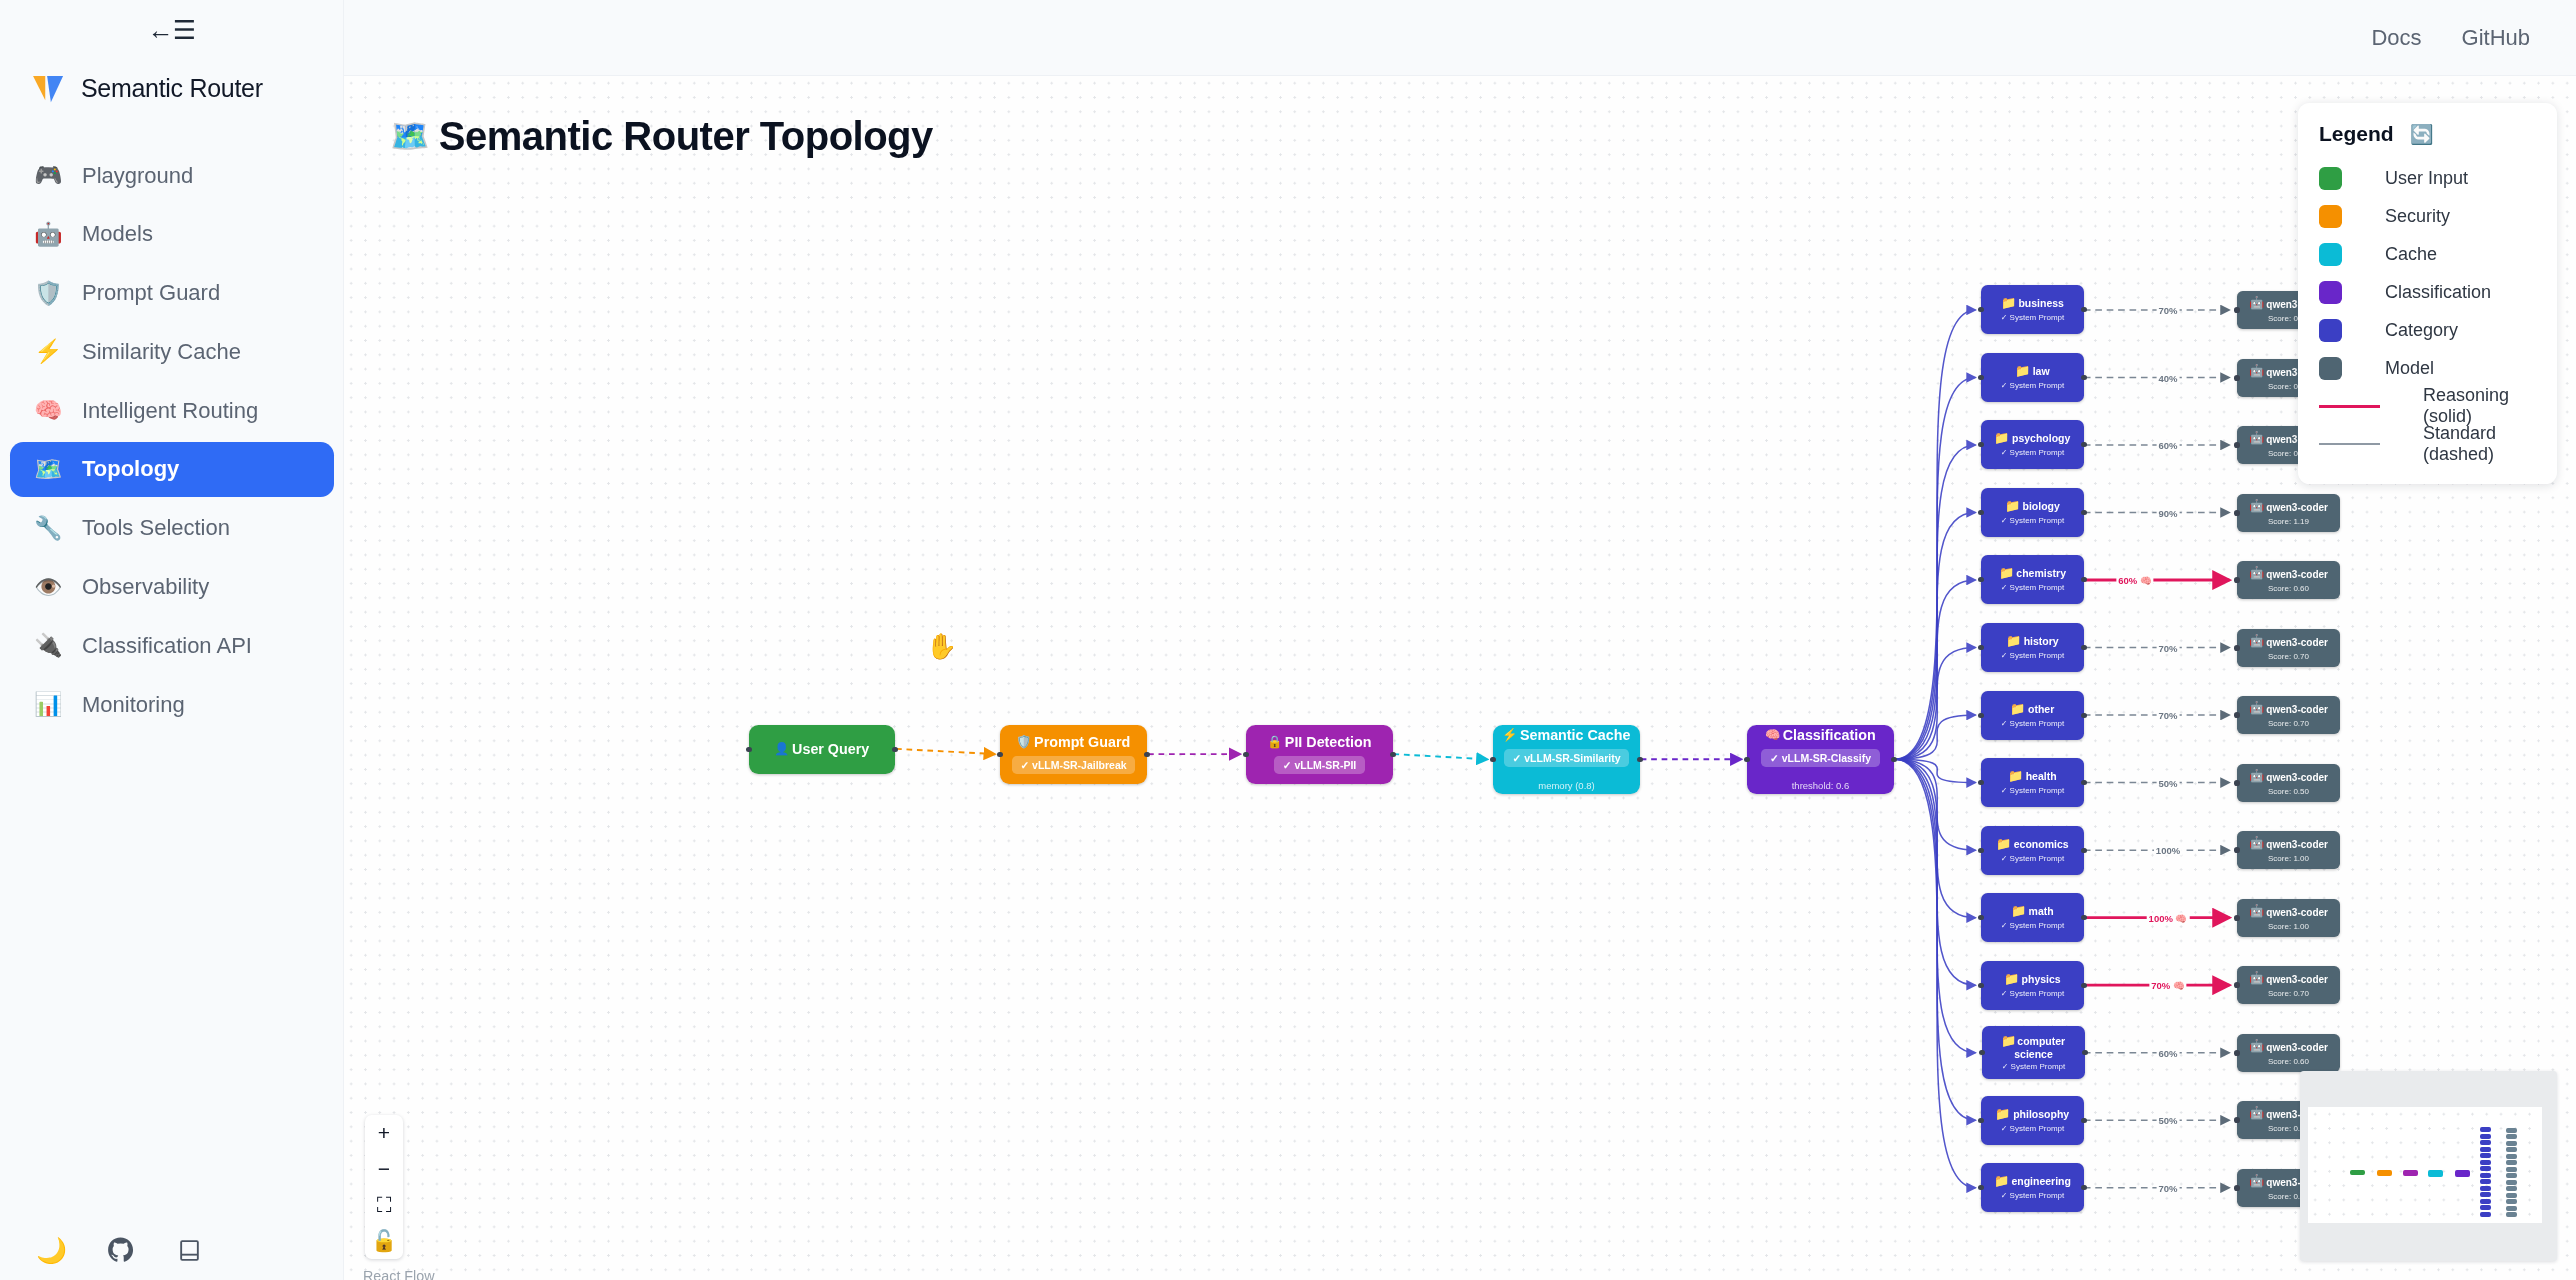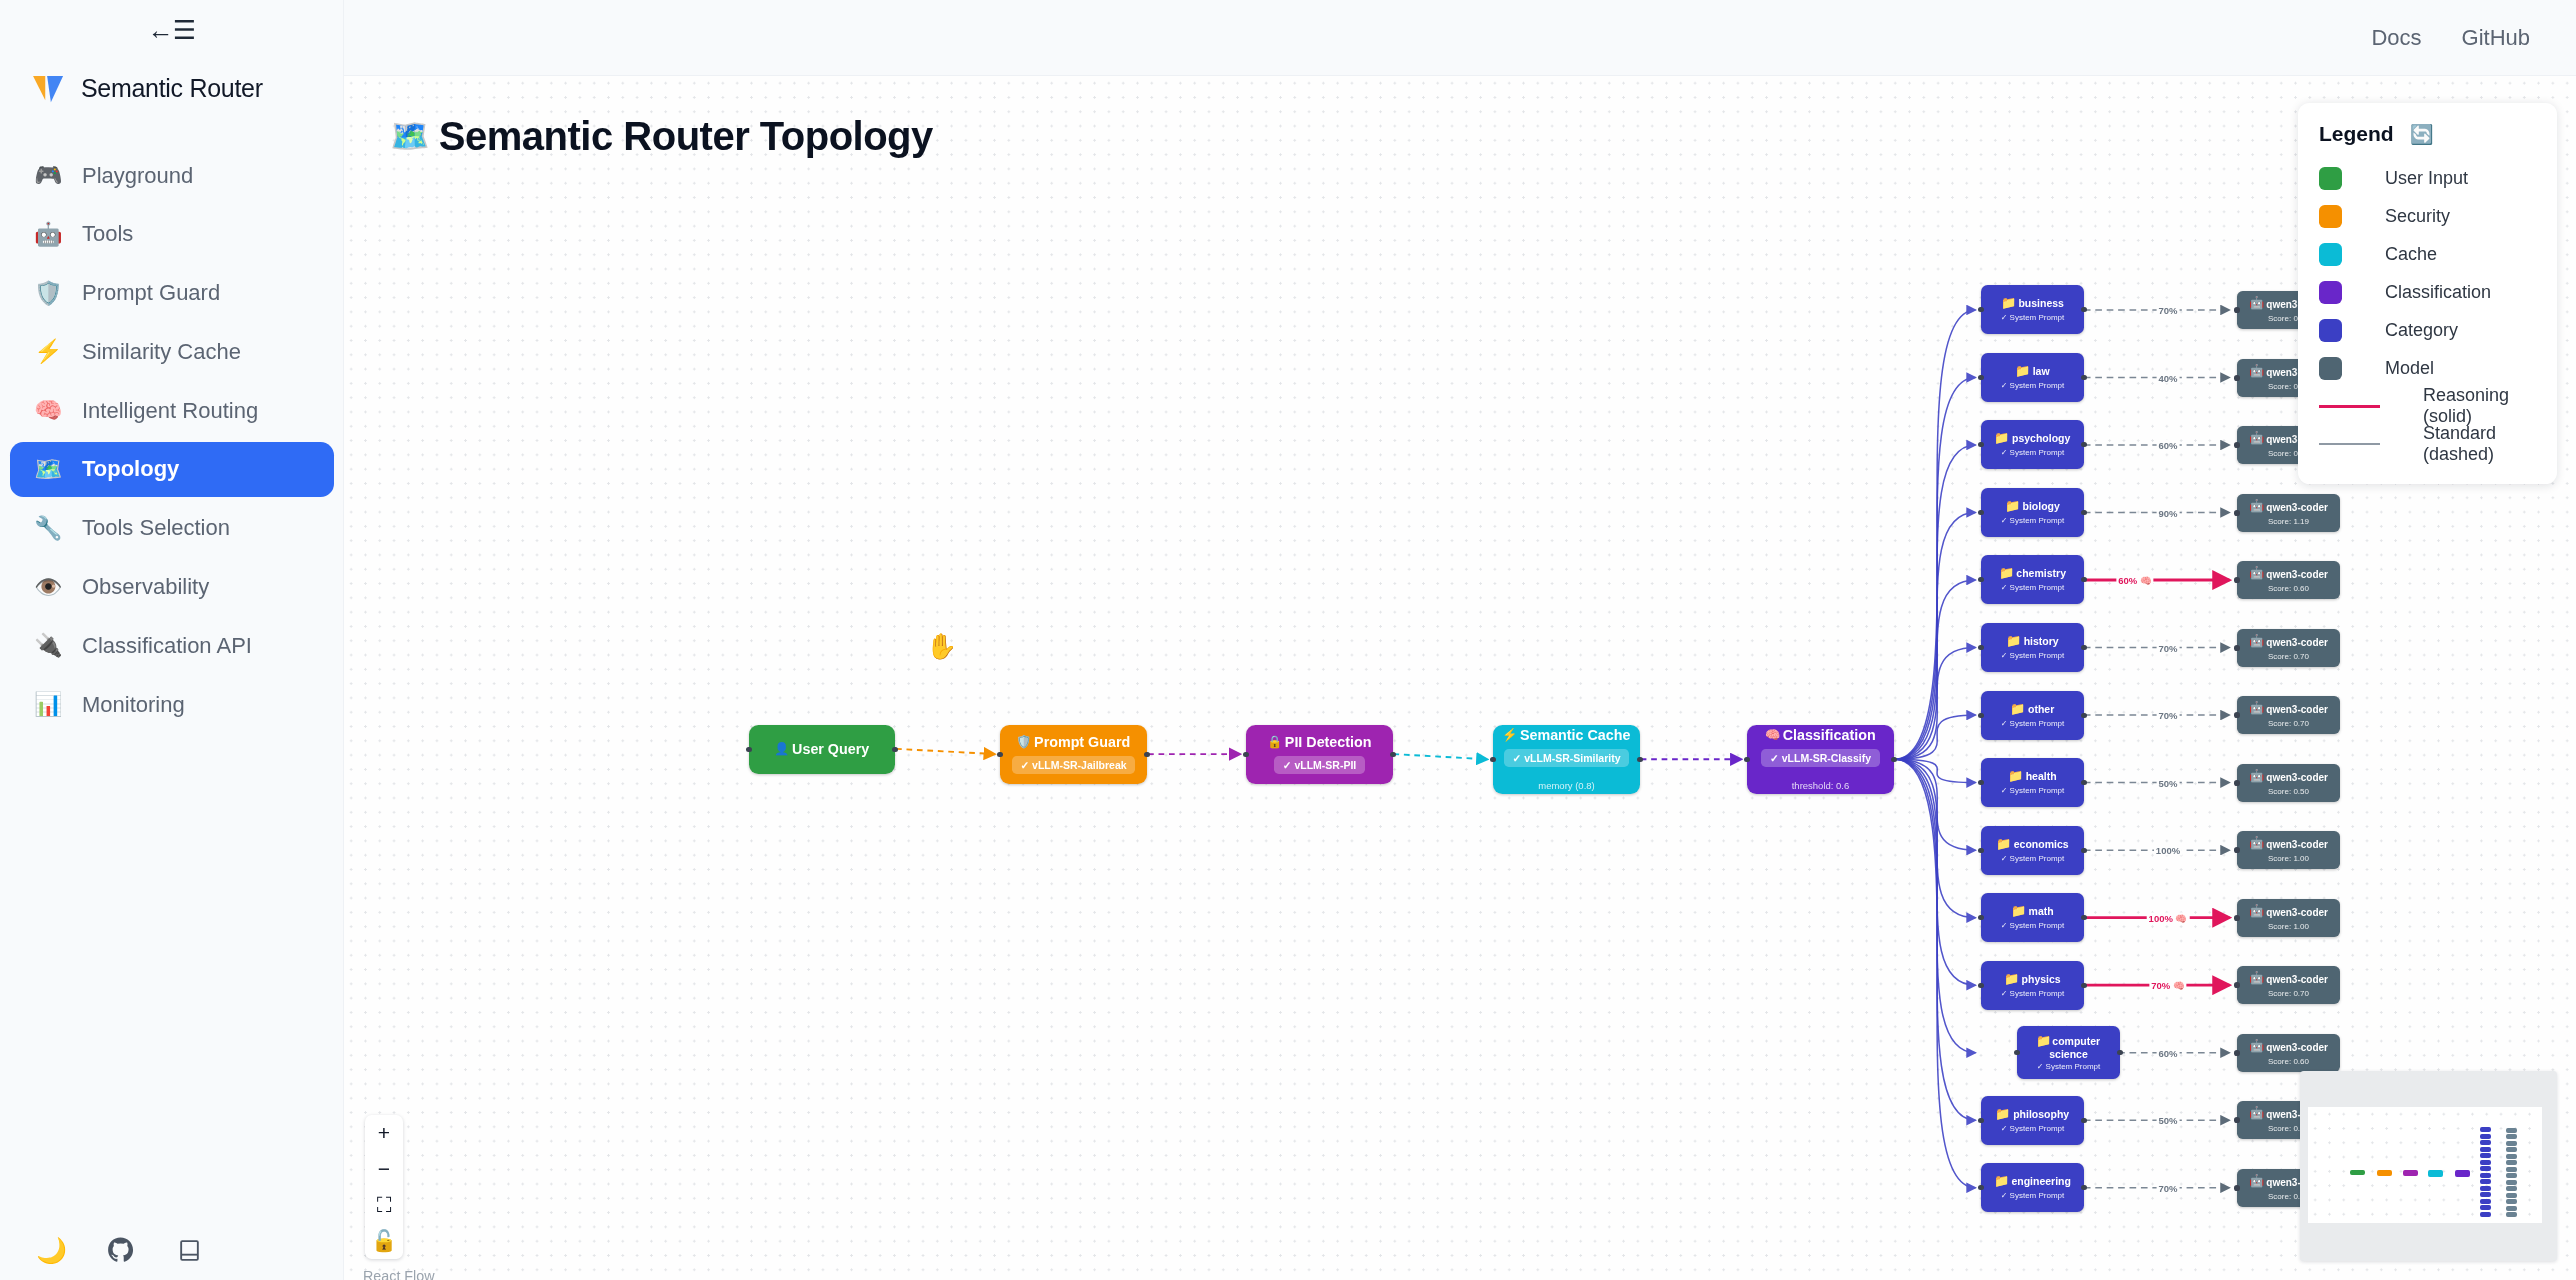--- a/index.html
+++ b/index.html
@@ -149,21 +149,21 @@
       <span class="brand-name">Semantic Router</span>
     </div>
 
     <nav class="nav" id="nav">
         <div class="nav-item">
           <span class="nav-ico">🎮</span>
           <span>Playground</span>
         </div>
         <div class="nav-item">
           <span class="nav-ico">🤖</span>
-          <span>Tools</span>
+          <span>Models</span>
         </div>
         <div class="nav-item">
           <span class="nav-ico">🛡️</span>
           <span>Prompt Guard</span>
         </div>
         <div class="nav-item">
           <span class="nav-ico">⚡</span>
           <span>Similarity Cache</span>
         </div>
         <div class="nav-item">
@@ -509,21 +509,21 @@
             <div class="n-sub">✓ System Prompt</div>
           </div>
           <div class="node model-node" style="left: 1893px; top: 890px;">
             <span class="handle l"></span>
             <div class="n-title">
               <span class="n-ico">🤖</span>
               <span>qwen3-coder</span>
             </div>
             <div class="n-sub">Score: 0.70</div>
           </div>
-          <div class="node cat-node two-line" style="left: 1673px; top: 950px; height: 53px;">
+          <div class="node cat-node two-line" style="left: 1638px; top: 950px; height: 53px;">
             <span class="handle l"></span>
             <span class="handle r"></span>
             <div class="n-title"><span class="n-ico">📁</span><span>computer science</span></div>
             <div class="n-sub">✓ System Prompt</div>
           </div>
           <div class="node model-node" style="left: 1893px; top: 958px;">
             <span class="handle l"></span>
             <div class="n-title">
               <span class="n-ico">🤖</span>
               <span>qwen3-coder</span>

